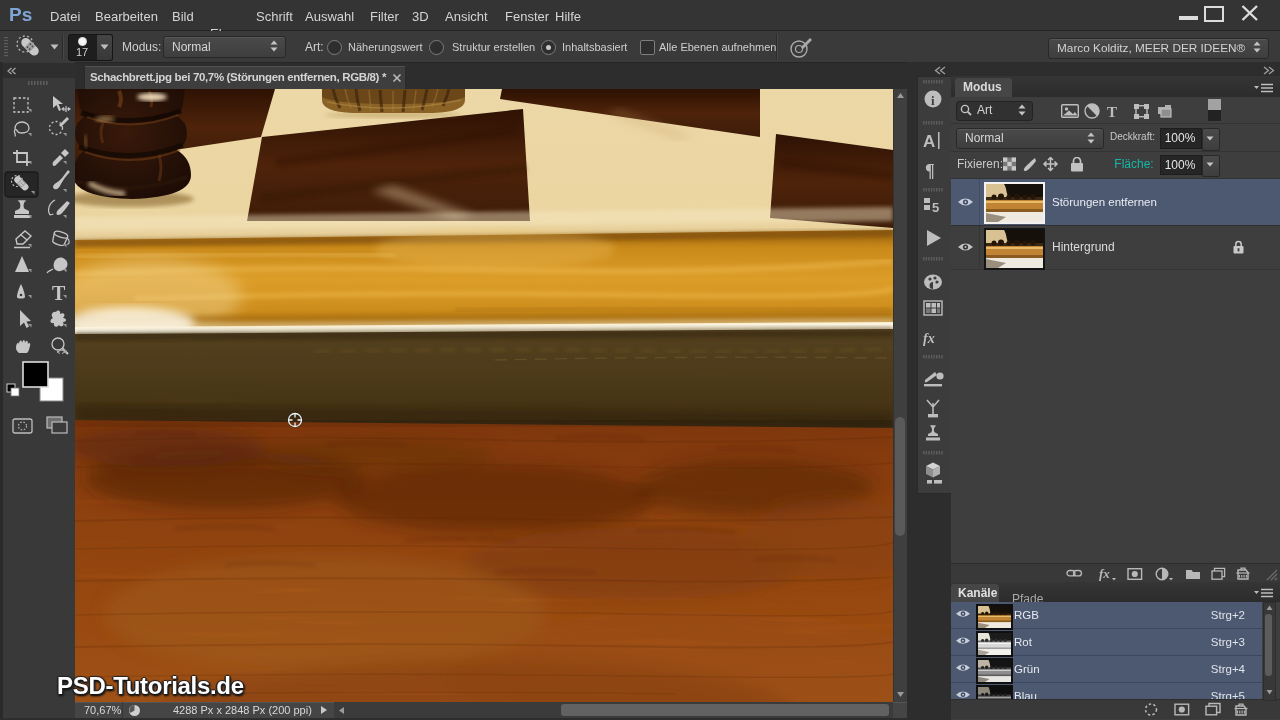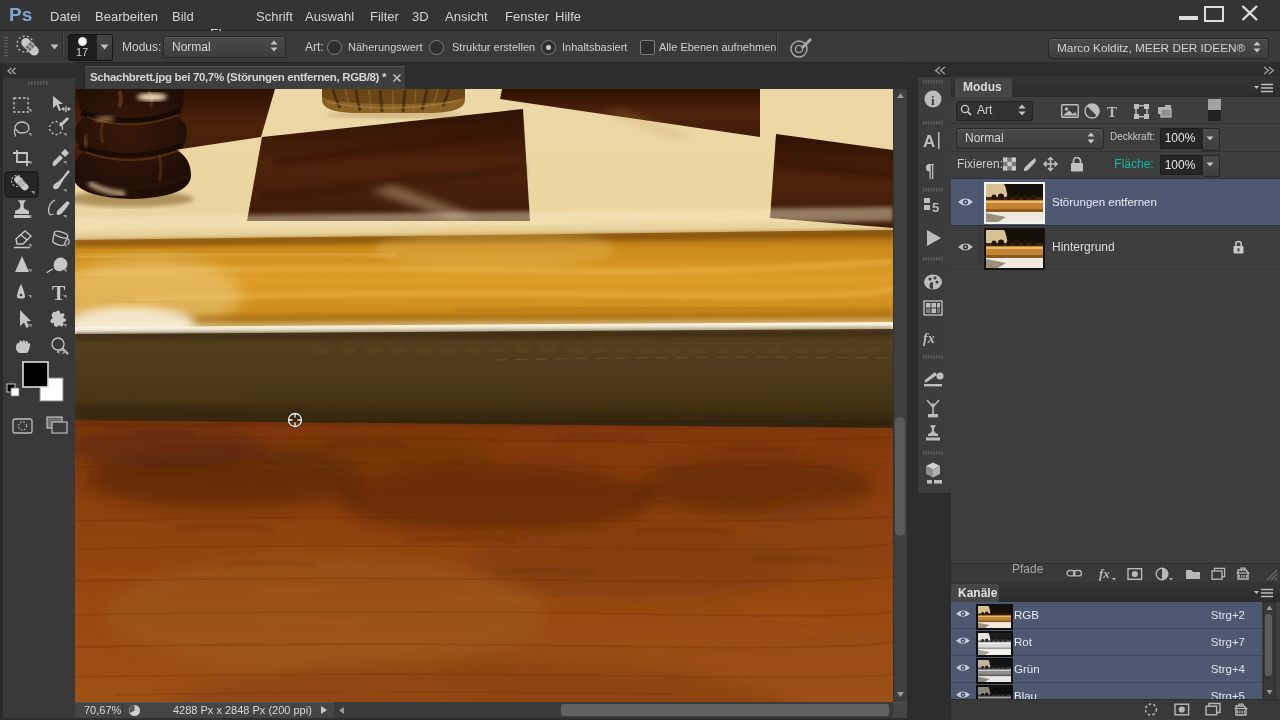--- a/index.html
+++ b/index.html
@@ -747,21 +747,21 @@
     </svg>
     <svg class="abs" style="left:1264px;top:567px;" width="14" height="14">
         <g stroke="#6e6e6e" stroke-width="1.2">
           <path d="M13 3 L3 13 M13 7 L7 13 M13 11 L11 13"></path>
         </g>
       </svg>
 
     <div class="abs" style="left:951px;top:582px;width:329px;height:20px;background:linear-gradient(#353535,#2c2c2c);"></div>
     <div class="abs" style="left:951px;top:584px;width:48px;height:18px;background:#464646;border-radius:3px 3px 0 0;"></div>
     <div class="abs" style="left:958px;top:586px;font-size:12px;font-weight:bold;color:#e0e0e0;">Kanäle</div>
-    <div class="abs" style="left:1012px;top:562px;font-size:12px;color:#a8a8a8;">Pfade</div>
+    <div class="abs" style="left:1012px;top:592px;font-size:12px;color:#a8a8a8;">Pfade</div>
     <svg class="abs" style="left:1254px;top:588px;" width="20" height="10">
         <path d="M0 3 L5 3 L2.5 6 Z" fill="#bdbdbd"></path>
         <g stroke="#bdbdbd" stroke-width="1.4">
           <path d="M7 1.5 L19 1.5 M7 5 L19 5 M7 8.5 L19 8.5"></path>
         </g>
       </svg>
 
     <div class="abs" style="left:951px;top:602px;width:311px;height:97px;background:#4d5971;"></div>
     <div class="abs" style="left:951px;top:628px;width:311px;height:1px;background:#3c4761;"></div>
     <div class="abs" style="left:951px;top:655px;width:311px;height:1px;background:#3c4761;"></div>
@@ -813,21 +813,21 @@
             <circle cx="39" cy="13" r="2.6"></circle>
             <circle cx="47" cy="12.6" r="2.8"></circle>
           </g>
           <rect x="0" y="16" width="57" height="12" fill="#d8d8d8"></rect>
           <rect x="0" y="17" width="57" height="2" fill="#f4f4f4"></rect>
           <rect x="0" y="25" width="57" height="3" fill="#9e9e9e"></rect>
           <rect x="0" y="28" width="57" height="10" fill="#f4f2ee"></rect>
           <path d="M0 38 L0 29 L20 33 L12 38 Z" fill="#a8a29a"></path>
       </svg>
       <div class="abs" style="left:1014px;top:636px;font-size:11.5px;color:#e6e9f0;">Rot</div>
-      <div class="abs" style="left:1185px;top:636px;width:60px;text-align:right;font-size:11.5px;color:#dfe3ea;">Strg+7</div>
+      <div class="abs" style="left:1185px;top:636px;width:60px;text-align:right;font-size:11.5px;color:#dfe3ea;">Strg+3</div>
 
       <svg class="abs" style="left:955px;top:662px;" width="16" height="12">
           <path d="M1 5.7 Q8 -0.6 15 5.7 Q8 12 1 5.7 Z" fill="#c9cfda"></path>
           <circle cx="8" cy="5.7" r="2.4" fill="#424e68"></circle>
           <circle cx="8" cy="5.7" r="0.9" fill="#c9cfda"></circle>
         </svg>
       <div class="abs" style="left:976px;top:658px;width:33px;height:22px;border:2px solid #101010;background:#000;"></div>
       <svg class="abs" style="left:978px;top:660px;" width="33" height="22" viewBox="0 0 57 38" preserveAspectRatio="none">
         <rect width="57" height="38" fill="#bdb4a4"></rect>
           <path d="M18 0 H57 V16 H24 C20 11 21 4 18 0 Z" fill="#141414"></path>
@@ -899,14 +899,16 @@
     <div class="abs" style="left:1263px;top:602px;width:11px;height:97px;background:#383838;border:1px solid #2e2e2e;"></div>
     <svg class="abs" style="left:1266px;top:605px;" width="7" height="6">
         <path d="M3.5 0.5 L6.5 5 L0.5 5 Z" fill="#9a9a9a"></path>
       </svg>
     <svg class="abs" style="left:1266px;top:689px;" width="7" height="6">
         <path d="M3.5 5.5 L6.5 1 L0.5 1 Z" fill="#9a9a9a"></path>
       </svg>
     <div class="abs" style="left:1265px;top:614px;width:7px;height:62px;background:#5c5c5c;border-radius:3px;"></div>
   </div>
 
+  <div class="abs" style="left:57px;top:672px;font-size:24px;font-weight:bold;color:#fff;letter-spacing:-0.3px;
+       text-shadow:-1.5px 0 1px #222,1.5px 0 1px #222,0 -1.5px 1px #222,0 2px 2px #111,2px 2px 2px #222;">PSD-Tutorials.de</div>
 
 </div>
 
 </body></html>

